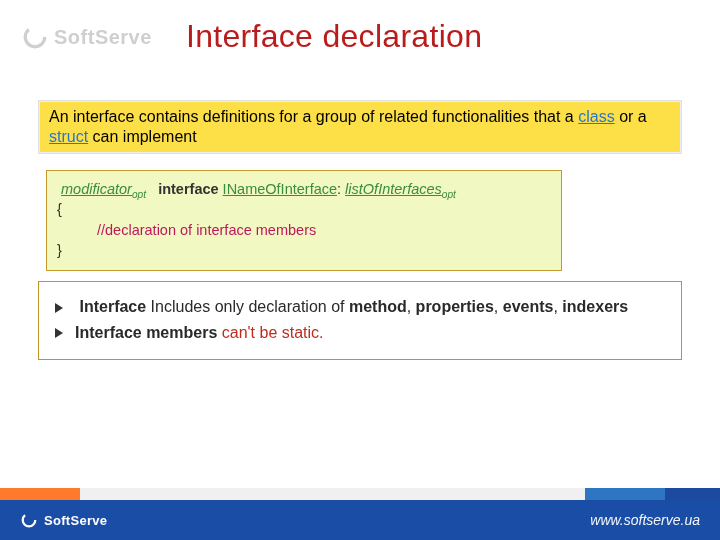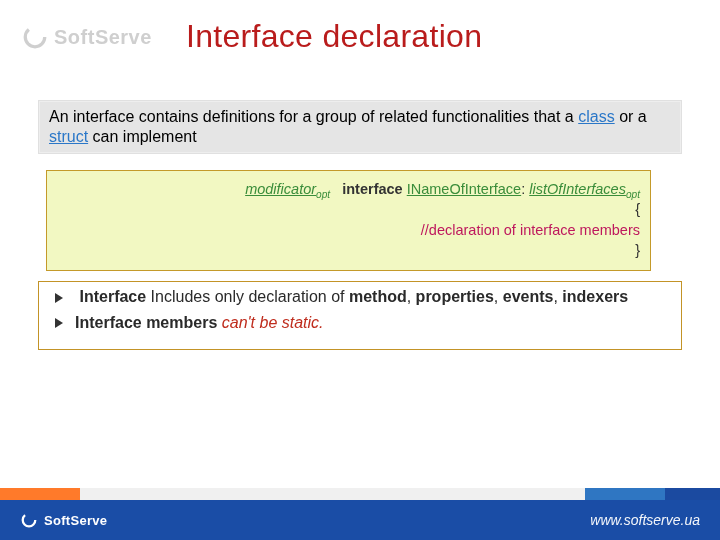--- a/index.html
+++ b/index.html
@@ -5,41 +5,41 @@
   html,body{margin:0;padding:0;width:720px;height:540px;font-family:Arial,Helvetica,sans-serif;background:#fff;box-sizing:border-box;}
   *{box-sizing:border-box;}
   .slide{position:relative;width:720px;height:540px;overflow:hidden;}
   
   .toplogo{position:absolute;top:24px;left:22px;display:flex;align-items:center;}
   .toplogo svg{width:26px;height:26px;margin-right:6px;}
   .toplogo-text{font-size:20px;font-weight:700;letter-spacing:.5px;color:#cfcfcf;}
   
   .title{position:absolute;top:18px;left:186px;color:#b91c1c;font-size:32px;font-weight:400;letter-spacing:.3px;}
   
-  .defbox{position:absolute;top:100px;left:38px;width:644px;border:1px solid #e0e0e0;background:#e5e5e5;padding:6px 10px;font-size:16px;line-height:1.25;box-shadow:0 0 0 1px #eee inset;}
+  .defbox{position:absolute;top:100px;left:38px;width:644px;border:1px solid #e0e0e0;background:#fde047;padding:6px 10px;font-size:16px;line-height:1.25;box-shadow:0 0 0 1px #eee inset;}
   .link{color:#2a77c8;text-decoration:underline;}
   
-  .synbox{position:absolute;top:170px;left:46px;width:605px;border:1px solid #c49a2a;background:#f2f8c2;padding:8px 10px 10px 10px;font-size:14.5px;line-height:1.4;font-family:Arial,Helvetica,sans-serif;color:#333;text-align:right;}
+  .synbox{position:absolute;top:170px;left:46px;width:516px;border:1px solid #c49a2a;background:#f2f8c2;padding:8px 10px 10px 10px;font-size:14.5px;line-height:1.4;font-family:Arial,Helvetica,sans-serif;color:#333;}
   .synline1 > *{display:inline;}
   .mod{color:#3a8d3a;text-decoration:underline;font-style:italic;}
   .kw{color:#333;font-weight:700;font-style:normal;}
   .iname{color:#3a8d3a;text-decoration:underline;}
   .colon{color:#333;}
   .loi{color:#3a8d3a;text-decoration:underline;font-style:italic;}
   .sub{font-size:.7em;color:#3a8d3a;font-style:italic;position:relative;top:.35em;}
   .brace{color:#333;}
   .comment{color:#be185d;padding-left:40px;display:block;}
   
-  .rules{position:absolute;top:281px;left:38px;width:644px;border:1px solid #c39326;background:#fff;padding:4px 12px 12px 16px;font-size:16px;line-height:1.35;color:#2a2a2a;}
+  .rules{position:absolute;top:281px;left:38px;width:644px;border:1px solid #c39326;background:#fff;padding:14px 12px 12px 16px;font-size:16px;line-height:1.35;color:#2a2a2a;}
   .rules ul{list-style:none;margin:0;padding:0;}
   .rules li{position:relative;padding-left:20px;margin-bottom:4px;}
   .rules li::before{content:"";position:absolute;left:0;top:.42em;border-top:5px solid transparent;border-bottom:5px solid transparent;border-left:8px solid #333;}
   .b{font-weight:700;}
   .red{color:#c53828;}
-  .dred{color:#bf2c1d;font-style:italic;}
+  .dred{color:#bf2c1d;}
   
   .footerwrap{position:absolute;left:0;bottom:0;width:720px;height:52px;}
   .footstripe{height:12px;width:100%;display:flex;}
   .fs-seg{height:100%;}
   .s0{flex:0 0 80px;background:#ff7a2a;}
   .s1{flex:1;background:#f0f0f0;}
   .s2{flex:0 0 40px;background:#2f76c2;}
   .s3{flex:0 0 40px;background:#2f76c2;}
   .s4{flex:0 0 55px;background:#1b4aa0;}
   .footer{height:40px;background:#1a4da6;display:flex;align-items:center;justify-content:space-between;padding:0 20px;color:#fff;font-size:13px;}

